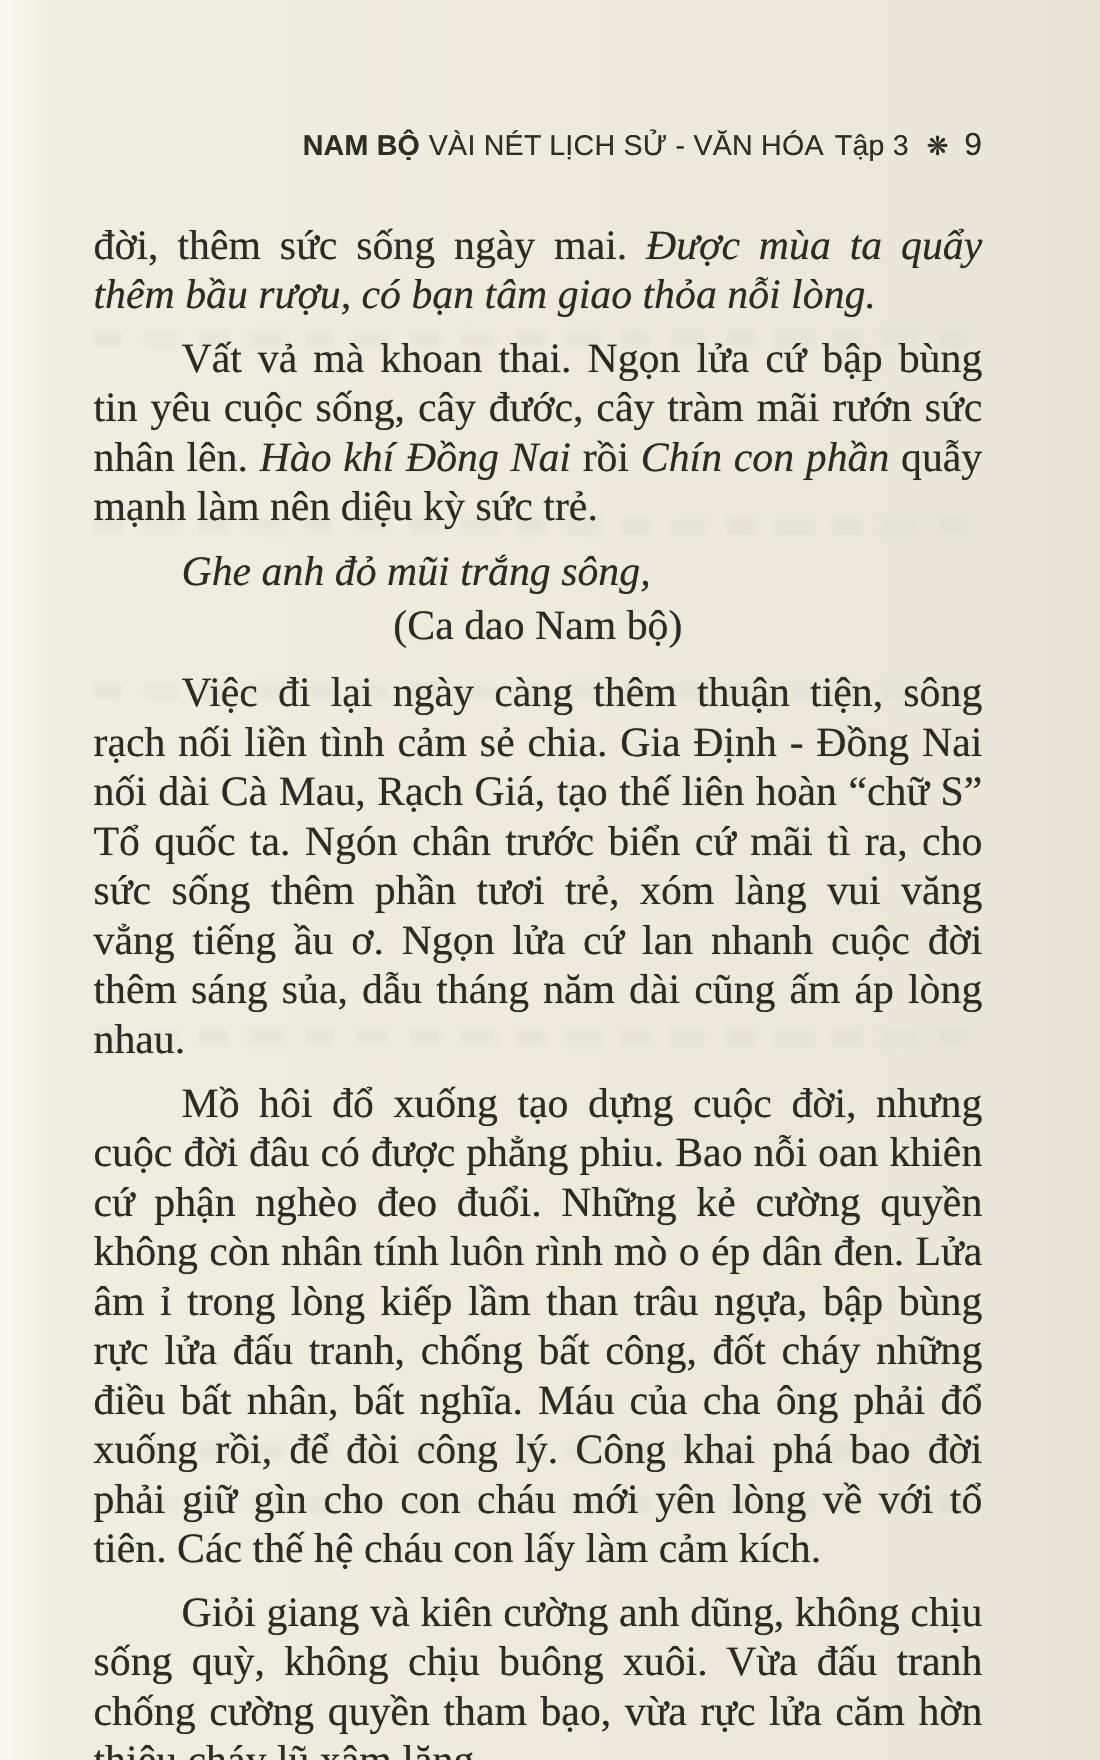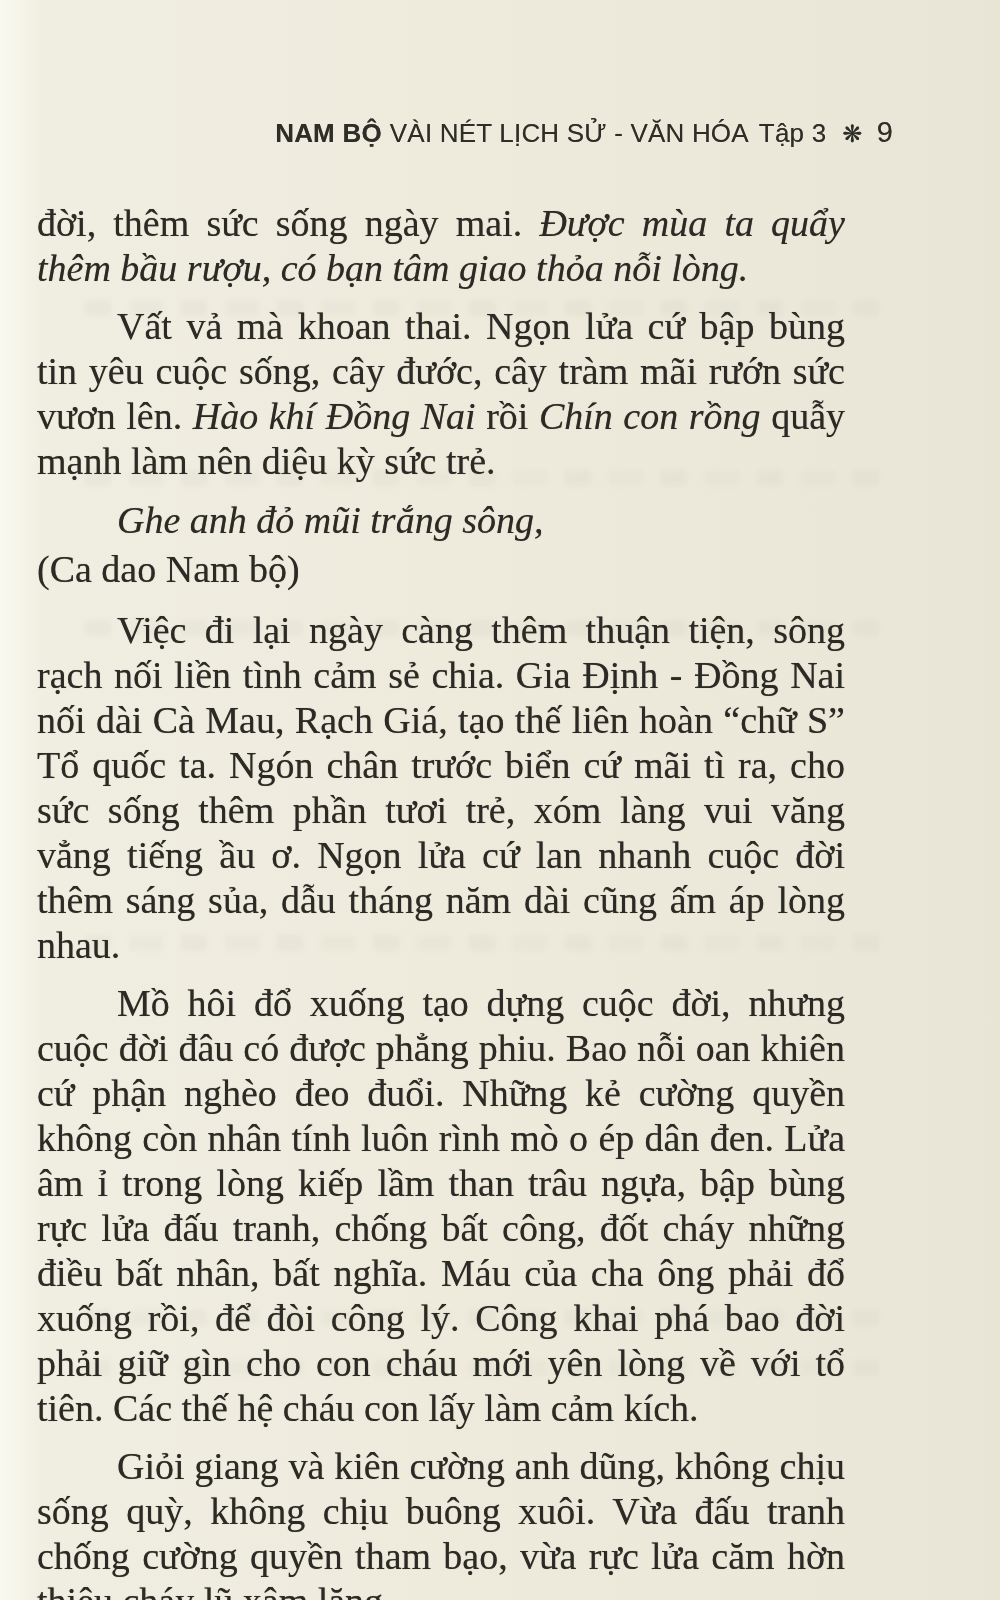--- a/index.html
+++ b/index.html
@@ -11,21 +11,21 @@
     background: linear-gradient(90deg, #f5f3e7 0%, #f0eee1 5%, #eeebdd 45%, #ebe8da 80%, #e8e5d6 100%);
     font-family: "Liberation Serif", "DejaVu Serif", serif;
     color: #2b2a24;
     position: relative;
   }
   .page {
     position: relative;
     width: 1000px;
     height: 1600px;
     box-sizing: border-box;
-    padding: 116px 107px 0 37px;
+    padding: 116px 107px 0 85px;
     z-index: 2;
   }
   
   .running-header {
     font-family: "Liberation Sans", "DejaVu Sans", sans-serif;
     font-size: 26px;
     letter-spacing: 0.2px;
     color: #2e2d27;
     text-align: right;
     white-space: nowrap;
@@ -50,21 +50,21 @@
   }
   .text-column p.body-para.indent { text-indent: 80px; }
   .it { font-style: italic; }
   .verse {
     font-style: italic;
     margin: 2px 0 4px 80px;
     text-align: left;
   }
   .verse-line { line-height: 46px; }
   .attribution {
-    text-align: left;
+    text-align: center;
     margin: 4px 0 16px 0;
     line-height: 45px;
   }
   
   .bleed {
     position: absolute;
     left: 85px;
     width: 810px;
     height: 16px;
     z-index: 1;
@@ -96,21 +96,21 @@
 <div class="bleed" style="top:1360px"></div>
 
 <div class="page">
 
   <div class="running-header">
     <span class="h-bold">NAM BỘ</span><span class="h-reg">VÀI NÉT LỊCH SỬ - VĂN HÓA</span><span class="h-vol">Tập 3</span><span class="h-star">❋</span><span class="h-page">9</span>
   </div>
 
   <div class="text-column">
       <p class="body-para"><span>đời, thêm sức sống ngày mai. </span><span class="it">Được mùa ta quẩy thêm bầu rượu, có bạn tâm giao thỏa nỗi lòng.</span></p>
-      <p class="body-para indent"><span>Vất vả mà khoan thai. Ngọn lửa cứ bập bùng tin yêu cuộc sống, cây đước, cây tràm mãi rướn sức vươn lên. </span><span class="it">Hào khí Đồng Nai</span><span> rồi </span><span class="it">Chín con rồng</span><span> quẫy mạnh làm nên diệu kỳ sức trẻ.</span></p>
+      <p class="body-para indent"><span>Vất vả mà khoan thai. Ngọn lửa cứ bập bùng tin yêu cuộc sống, cây đước, cây tràm mãi rướn sức nhân lên. </span><span class="it">Hào khí Đồng Nai</span><span> rồi </span><span class="it">Chín con phần</span><span> quẫy mạnh làm nên diệu kỳ sức trẻ.</span></p>
       <div class="verse">
         <div class="verse-line">Ghe anh đỏ mũi trắng sông,</div>
       </div>
       <div class="attribution">(Ca dao Nam bộ)</div>
       <p class="body-para indent"><span>Việc đi lại ngày càng thêm thuận tiện, sông rạch nối liền tình cảm sẻ chia. Gia Định - Đồng Nai nối dài Cà Mau, Rạch Giá, tạo thế liên hoàn “chữ S” Tổ quốc ta. Ngón chân trước biển cứ mãi tì ra, cho sức sống thêm phần tươi trẻ, xóm làng vui văng vẳng tiếng ầu ơ. Ngọn lửa cứ lan nhanh cuộc đời thêm sáng sủa, dẫu tháng năm dài cũng ấm áp lòng nhau.</span></p>
       <p class="body-para indent"><span>Mồ hôi đổ xuống tạo dựng cuộc đời, nhưng cuộc đời đâu có được phẳng phiu. Bao nỗi oan khiên cứ phận nghèo đeo đuổi. Những kẻ cường quyền không còn nhân tính luôn rình mò o ép dân đen. Lửa âm ỉ trong lòng kiếp lầm than trâu ngựa, bập bùng rực lửa đấu tranh, chống bất công, đốt cháy những điều bất nhân, bất nghĩa. Máu của cha ông phải đổ xuống rồi, để đòi công lý. Công khai phá bao đời phải giữ gìn cho con cháu mới yên lòng về với tổ tiên. Các thế hệ cháu con lấy làm cảm kích.</span></p>
       <p class="body-para indent"><span>Giỏi giang và kiên cường anh dũng, không chịu sống quỳ, không chịu buông xuôi. Vừa đấu tranh chống cường quyền tham bạo, vừa rực lửa căm hờn thiêu cháy lũ xâm lăng.</span></p>
     </div>
 
 </div>

